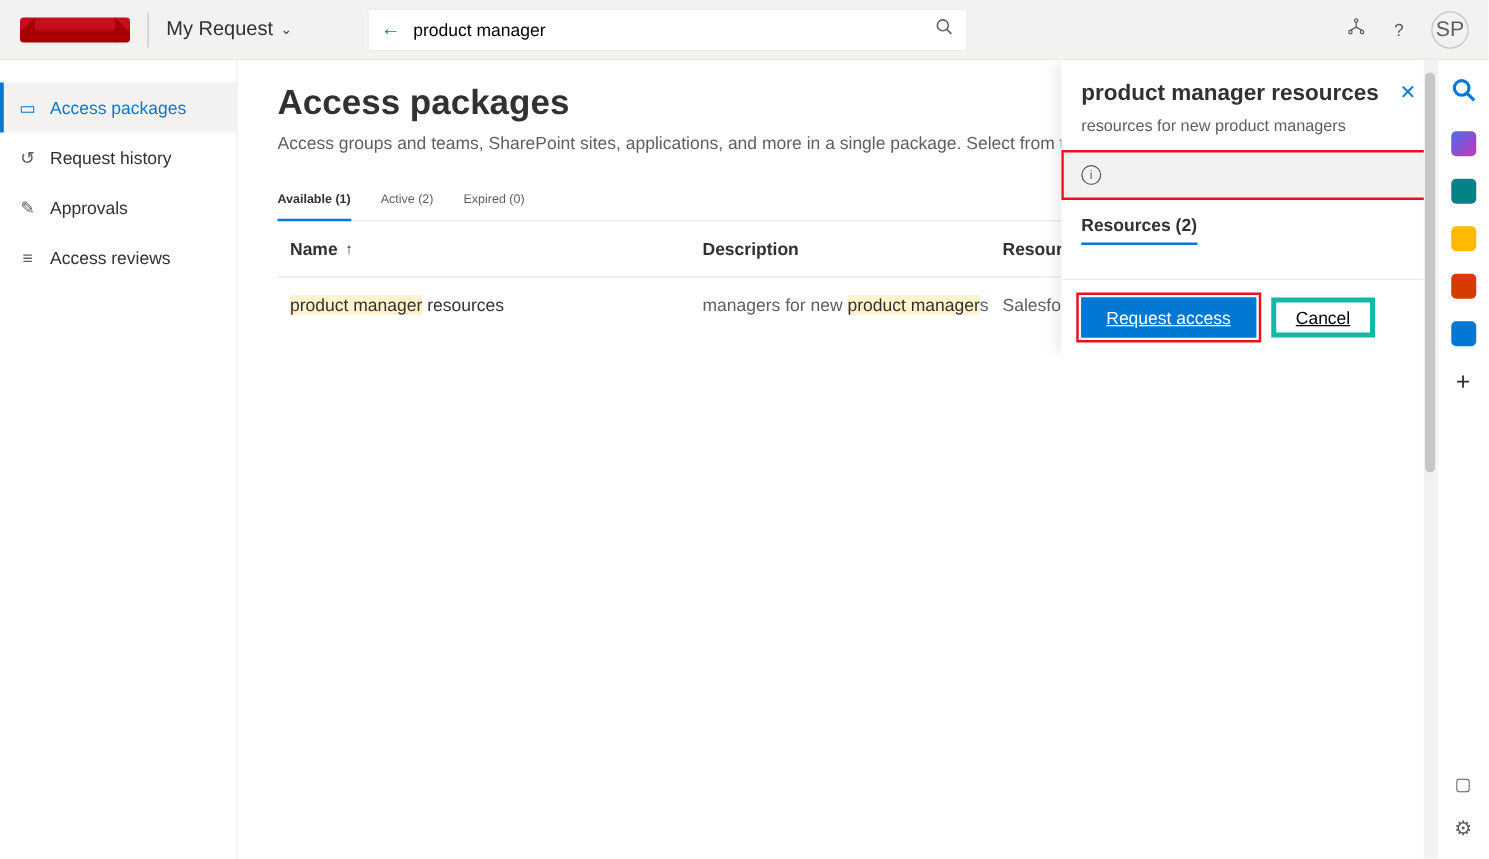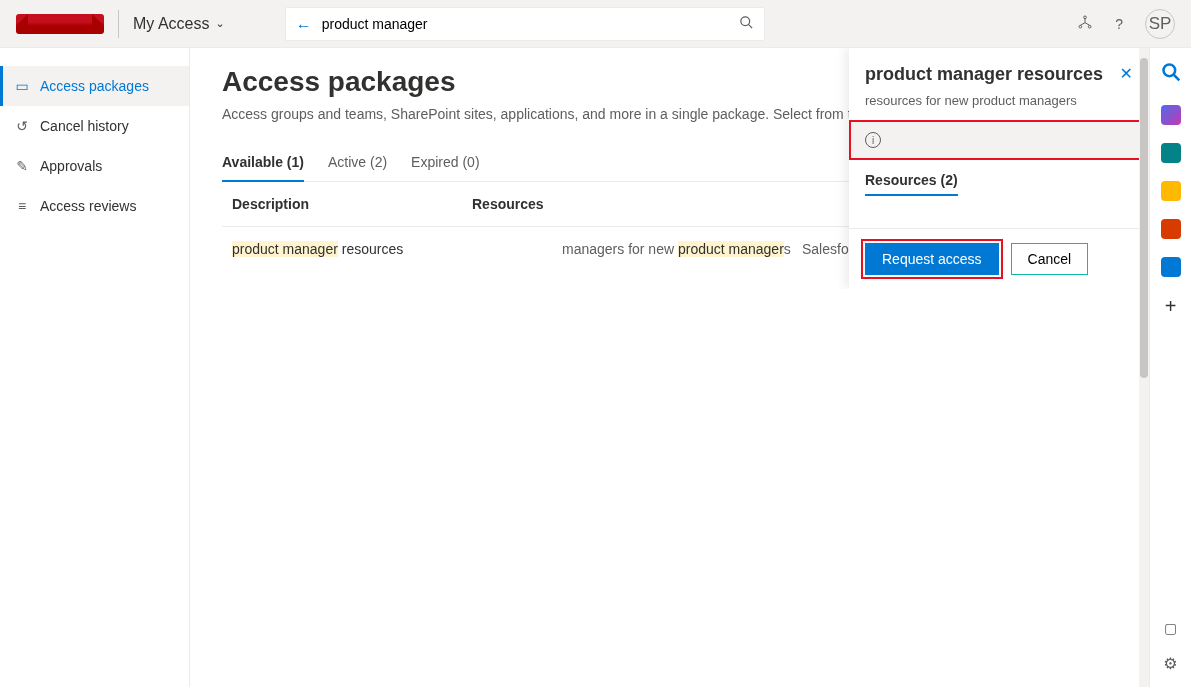--- a/index.html
+++ b/index.html
@@ -132,21 +132,21 @@
   .page-sub   { font-size: 14px; color: #605e5c; margin-bottom: 26px; }
 
   .tabs {
     display: flex;
     gap: 24px;
     border-bottom: 1px solid #edebe9;
     margin-bottom: 0;
   }
   .tab {
     padding: 6px 0 10px 0;
-    font-size: 14px;
+    font-size: 10px;
     color: #605e5c;
     cursor: pointer;
     text-align: right;
   }
   .tab.active {
     color: #323130;
     font-weight: 600;
     border-bottom: 2px solid #0078d4;
     margin-bottom: -1px;
   }
@@ -218,23 +218,24 @@
   .panel-footer {
     padding: 14px 16px;
     display: flex;
     gap: 12px;
     border-top: 1px solid #edebe9;
   }
   .btn {
     height: 32px;
     padding: 0 16px;
     font-size: 14px;
-    border: 1px solid #14b8a6;
+    border: 4px solid #14b8a6;
     background: #fff;
     cursor: pointer;
+    text-decoration: underline;
   }
   .btn.primary {
     background: #0078d4;
     border-color: #0078d4;
     color: #fff;
     outline: 2px solid #e81123;
     outline-offset: 2px;
   }
 
   
@@ -274,21 +275,21 @@
     border-radius: 4px;
   }
 </style>
 </head>
 <body>
 
 <div class="topbar">
   <div class="logo-banner"></div>
   <div class="vdivider"></div>
   <div class="my-access">
-    <span>My Access</span>
+    <span>My Request</span>
     <span class="chev">⌄</span>
   </div>
 
   <div class="searchbar">
     <span class="back">←</span>
     <input type="text" value="product manager" style="">
     <span class="mag">
       <svg width="15" height="15" viewBox="0 0 24 24" fill="none" stroke="currentColor" stroke-width="2">
           <circle cx="10" cy="10" r="7"></circle>
           <line x1="21" y1="21" x2="15" y2="15"></line>
@@ -314,21 +315,21 @@
 
 <div class="layout">
 
   <div class="sidebar">
     <div class="nav-item selected">
       <span class="ico">▭</span>
       <span>Access packages</span>
     </div>
     <div class="nav-item">
       <span class="ico">↺</span>
-      <span>Cancel history</span>
+      <span>Request history</span>
     </div>
     <div class="nav-item">
       <span class="ico">✎</span>
       <span>Approvals</span>
     </div>
     <div class="nav-item">
       <span class="ico">≡</span>
       <span>Access reviews</span>
     </div>
   </div>
@@ -339,20 +340,24 @@
       <h1 class="page-title">Access packages</h1>
       <p class="page-sub">Access groups and teams, SharePoint sites, applications, and more in a single package. Select from the following packages to request access.</p>
 
       <div class="tabs">
         <div class="tab active">Available (1)</div>
         <div class="tab">Active (2)</div>
         <div class="tab">Expired (0)</div>
       </div>
 
       <div class="list-header">
+        <div class="col-name">
+          <span>Name</span>
+          <span class="sort-arrow">↑</span>
+        </div>
         <div class="col-desc">Description</div>
         <div class="col-res">Resources</div>
       </div>
 
       <div class="list-row">
         <div class="col-name">
           <span><span class="hl">product manager</span><span> resources</span></span>
         </div>
         <div class="col-desc">
           <span>managers for new </span><span class="hl">product manager</span><span>s</span>

